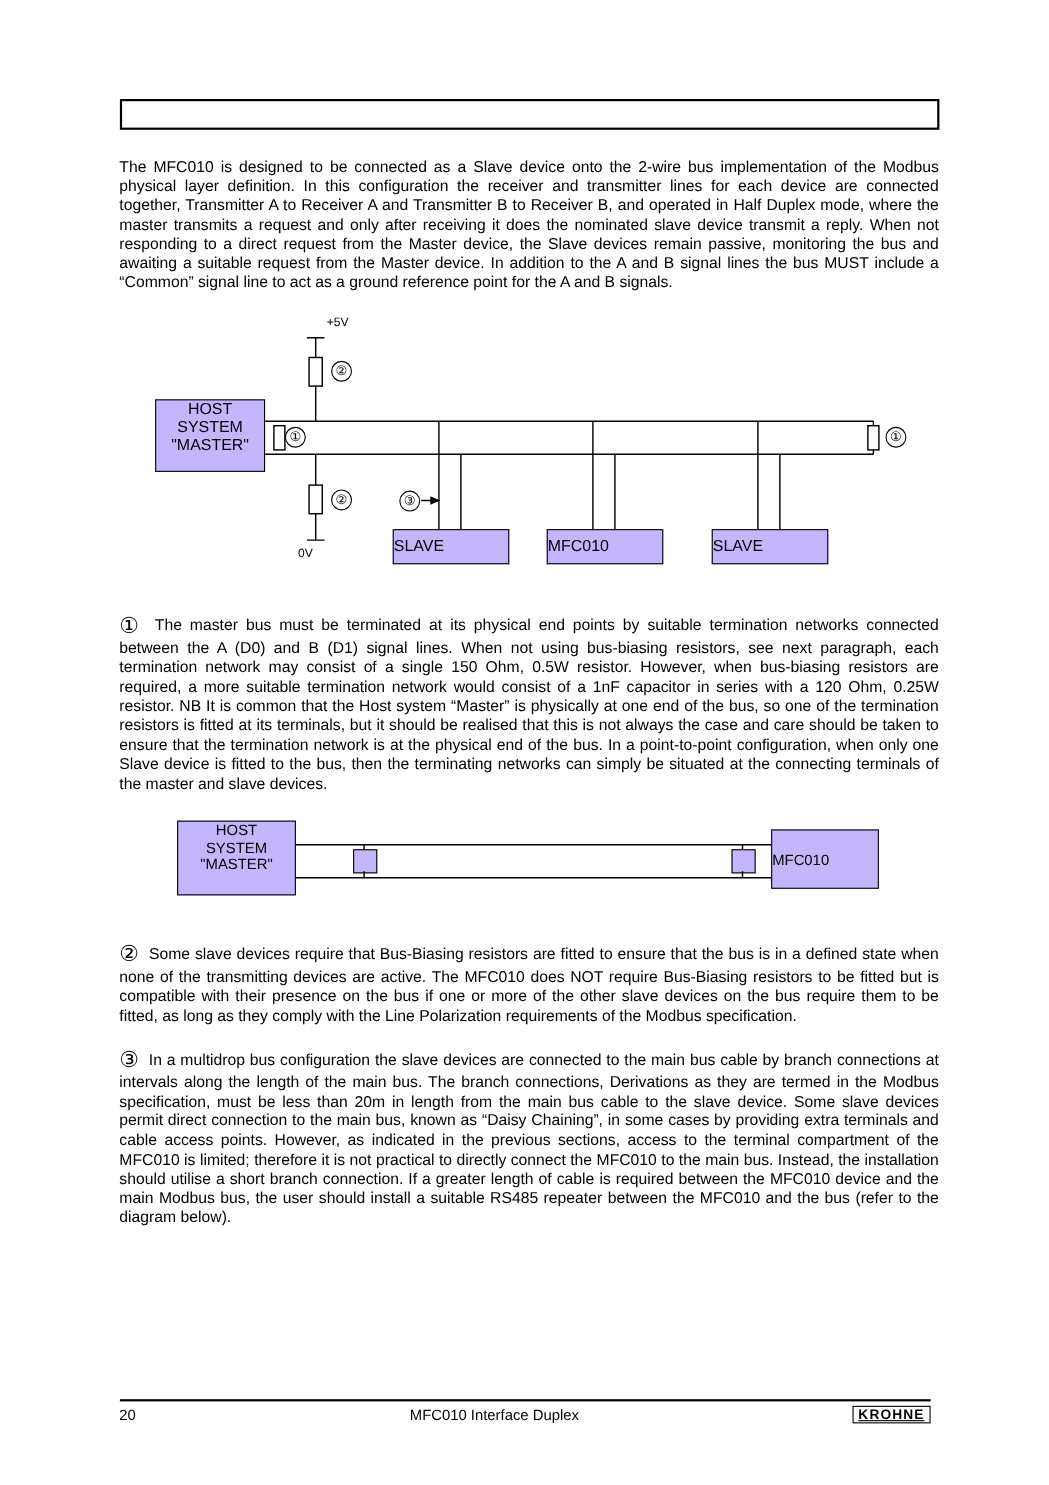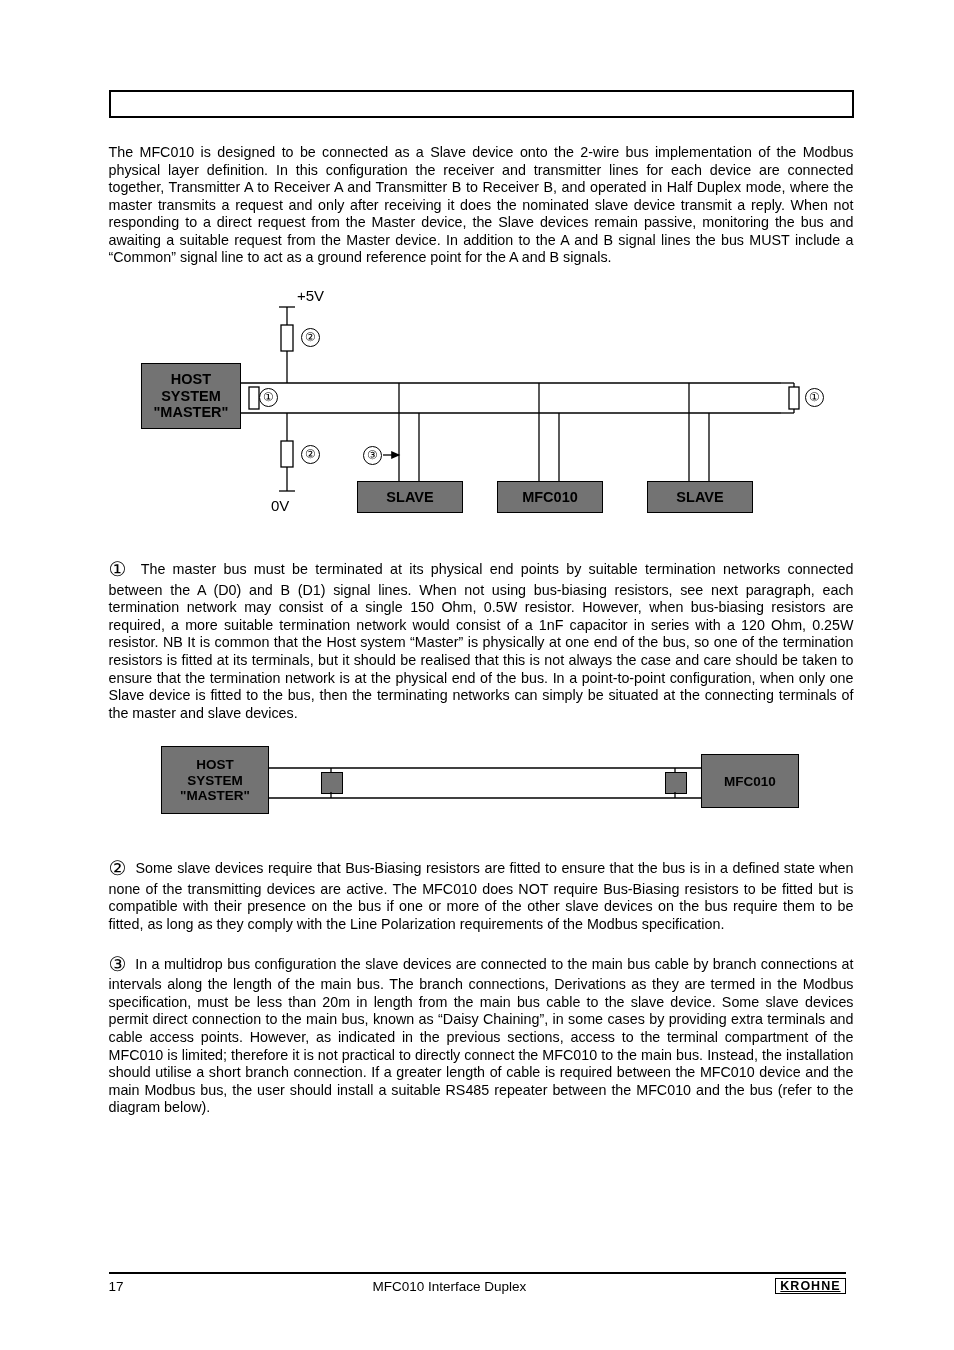--- a/index.html
+++ b/index.html
@@ -5,24 +5,24 @@
   html,body{margin:0;padding:0;background:#fff;}
   body{font-family:Arial,Helvetica,sans-serif;color:#000;}
   .page{width:937px;height:1350px;position:relative;margin:0 auto;box-sizing:border-box;padding:90px 92px 0 100px;}
   .header-rule{border:2px solid #000;height:24px;margin-bottom:26px;}
   p{margin:0 0 18px 0;font-size:14.3px;line-height:1.23;text-align:justify;}
   .numcircle{font-size:18px;vertical-align:-2px;margin-right:4px;}
   .numcircle.big{font-size:20px;}
   .diag-wrap{position:relative;margin:4px auto 32px auto;}
   .d1{width:680px;height:240px;}
   .d2{width:640px;height:84px;}
-  .box{position:absolute;border:1.5px solid #000;background:#737373;font-size:14.5px;line-height:1.15;text-align:center;display:flex;align-items:center;justify-content:center;font-weight:bold;}
+  .box{position:absolute;border:1.5px solid #000;background:#c4b5fd;font-size:14.5px;line-height:1.15;text-align:center;display:flex;align-items:center;}
   .box.sm{width:20px;height:20px;}
   .lbl{font-size:14.5px;text-align:center;}
-  .tinylbl{position:absolute;font-size:15px;}
+  .tinylbl{position:absolute;font-size:11px;}
   .circ{position:absolute;width:17px;height:17px;border:1.3px solid #000;border-radius:50%;font-size:12px;line-height:17px;text-align:center;background:#fff;}
   svg{position:absolute;left:0;top:0;}
   svg line{stroke:#000;stroke-width:1.3;}
   .arrow{marker-end:url(#ah);}
   .footer{position:absolute;left:100px;right:100px;bottom:56px;}
   .frule{height:2px;background:#000;margin-bottom:4px;}
   .frow{font-size:13.5px;display:flex;justify-content:space-between;align-items:center;}
   .brand{border:1.5px solid #000;padding:0 4px;font-weight:bold;letter-spacing:1px;font-size:12.5px;text-decoration:underline;}
 </style>
 </head>
@@ -115,18 +115,18 @@
     </svg>
   </div>
 
   <p><span class="numcircle big">②</span> <span>Some slave devices require that Bus-Biasing resistors are fitted to ensure that the bus is in a defined state when none of the transmitting devices are active.  The MFC010 does NOT require Bus-Biasing resistors to be fitted but is compatible with their presence on the bus if one or more of the other slave devices on the bus require them to be fitted, as long as they comply with the Line Polarization requirements of the Modbus specification.</span></p>
 
   <p><span class="numcircle big">③</span> <span>In a multidrop bus configuration the slave devices are connected to the main bus cable by branch connections at intervals along the length of the main bus.  The branch connections, Derivations as they are termed in the Modbus specification, must be less than 20m in length from the main bus cable to the slave device.  Some slave devices permit direct connection to the main bus, known as “Daisy Chaining”, in some cases by providing extra terminals and cable access points.  However, as indicated in the previous sections, access to the terminal compartment of the MFC010 is limited; therefore it is not practical to directly connect the MFC010 to the main bus.  Instead, the installation should utilise a short branch connection.  If a greater length of cable is required between the MFC010 device and the main Modbus bus, the user should install a suitable RS485 repeater between the MFC010 and the bus (refer to the diagram below).</span></p>
 
   <div class="footer">
     <div class="frule"></div>
     <div class="frow">
-      <span>17</span>
+      <span>20</span>
       <span>MFC010 Interface Duplex</span>
       <span class="brand">KROHNE</span>
     </div>
   </div>
 </div>
 
 </body></html>

